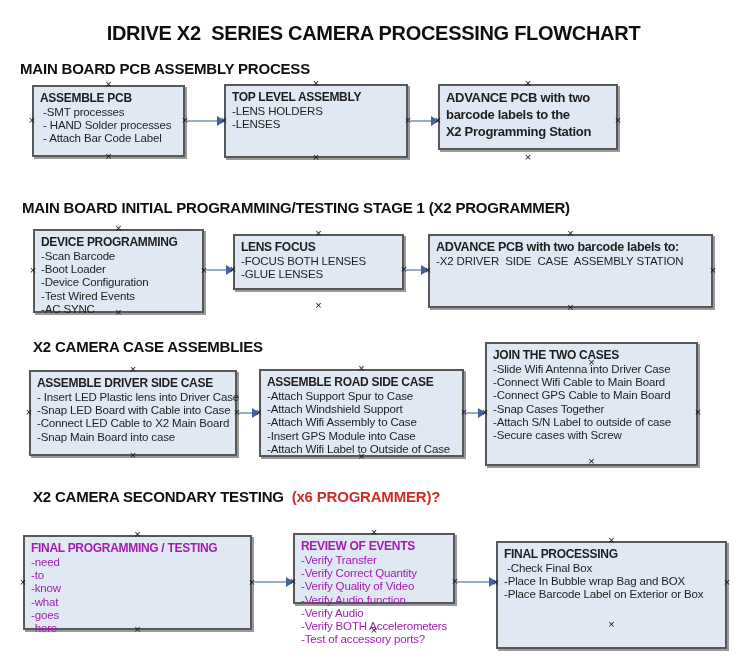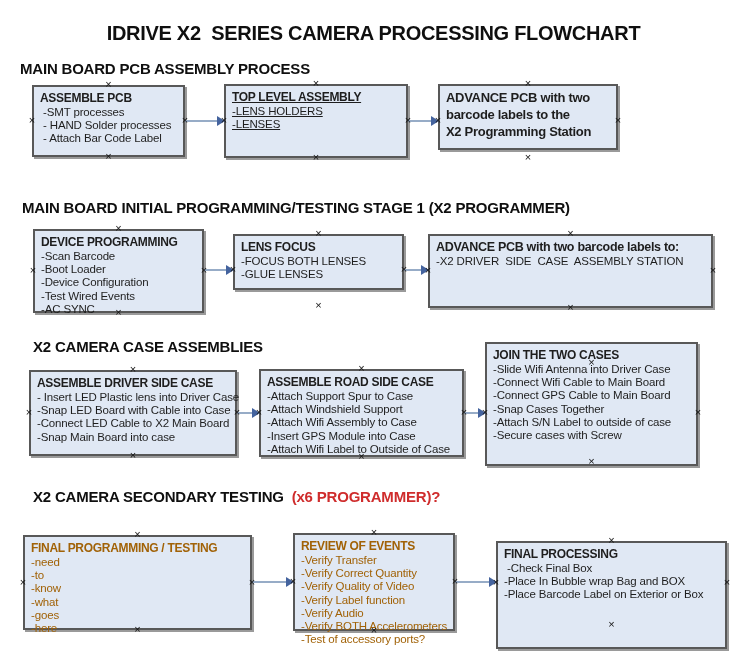--- a/index.html
+++ b/index.html
@@ -24,21 +24,21 @@
   }
   .box-title{
     font-size:12px;font-weight:bold;letter-spacing:-0.3px;
     white-space:pre;line-height:16px;
   }
   .box.multiline-title .box-title{white-space:pre-line;font-size:13px;line-height:17px;}
   .box.wide-title .box-title{font-size:12.5px;}
   .bline{
     font-size:11.5px;line-height:13.2px;letter-spacing:-0.15px;white-space:pre;
   }
-  .box.red .box-title,.box.red .bline{color:#a16207;}
+  .box.red .box-title,.box.red .bline{color:#a21caf;}
   .arrow{position:absolute;height:0;}
   .arrow .shaft{
     position:absolute;display:block;left:0;right:5px;top:-1px;height:2px;background:#97acc7;
   }
   .arrow .head{
     position:absolute;display:block;right:-1px;top:-5px;width:0;height:0;
     border-left:8px solid #44639e;border-top:5px solid transparent;border-bottom:5px solid transparent;
   }
   .marker{
     position:absolute;transform:translate(-50%,-54%);
@@ -56,21 +56,21 @@
 
   <div class="box" style="left:32px;top:85px;width:153px;height:72px;">
     <div class="box-title">ASSEMBLE PCB</div>
     <div>
         <div class="bline"> -SMT processes</div>
         <div class="bline"> - HAND Solder processes</div>
         <div class="bline"> - Attach Bar Code Label</div>
       </div>
   </div>
 
-  <div class="box" style="left:224px;top:84px;width:184px;height:74px;text-decoration:underline;">
+  <div class="box" style="left:224px;top:84px;width:184px;height:74px;">
     <div class="box-title">TOP LEVEL ASSEMBLY</div>
     <div>
         <div class="bline">-LENS HOLDERS</div>
         <div class="bline">-LENSES</div>
       </div>
   </div>
 
   <div class="box multiline-title" style="left:438px;top:84px;width:180px;height:66px;">
     <div class="box-title">ADVANCE PCB with two
 barcode labels to the
@@ -147,27 +147,27 @@
     <div>
         <div class="bline">-need</div>
         <div class="bline">-to</div>
         <div class="bline">-know</div>
         <div class="bline">-what</div>
         <div class="bline">-goes</div>
         <div class="bline">-here</div>
       </div>
   </div>
 
-  <div class="box red" style="left:293px;top:533px;width:162px;height:98px;">
+  <div class="box red" style="left:293px;top:533px;width:162px;height:71px;">
     <div class="box-title">REVIEW OF EVENTS</div>
     <div>
         <div class="bline">-Verify Transfer</div>
         <div class="bline">-Verify Correct Quantity</div>
         <div class="bline">-Verify Quality of Video</div>
-        <div class="bline">-Verify Label function</div>
+        <div class="bline">-Verify Audio function</div>
         <div class="bline">-Verify Audio</div>
         <div class="bline">-Verify BOTH Accelerometers</div>
         <div class="bline">-Test of accessory ports?</div>
       </div>
   </div>
 
   <div class="box" style="left:496px;top:541px;width:231px;height:108px;">
     <div class="box-title">FINAL PROCESSING</div>
     <div>
         <div class="bline"> -Check Final Box</div>

